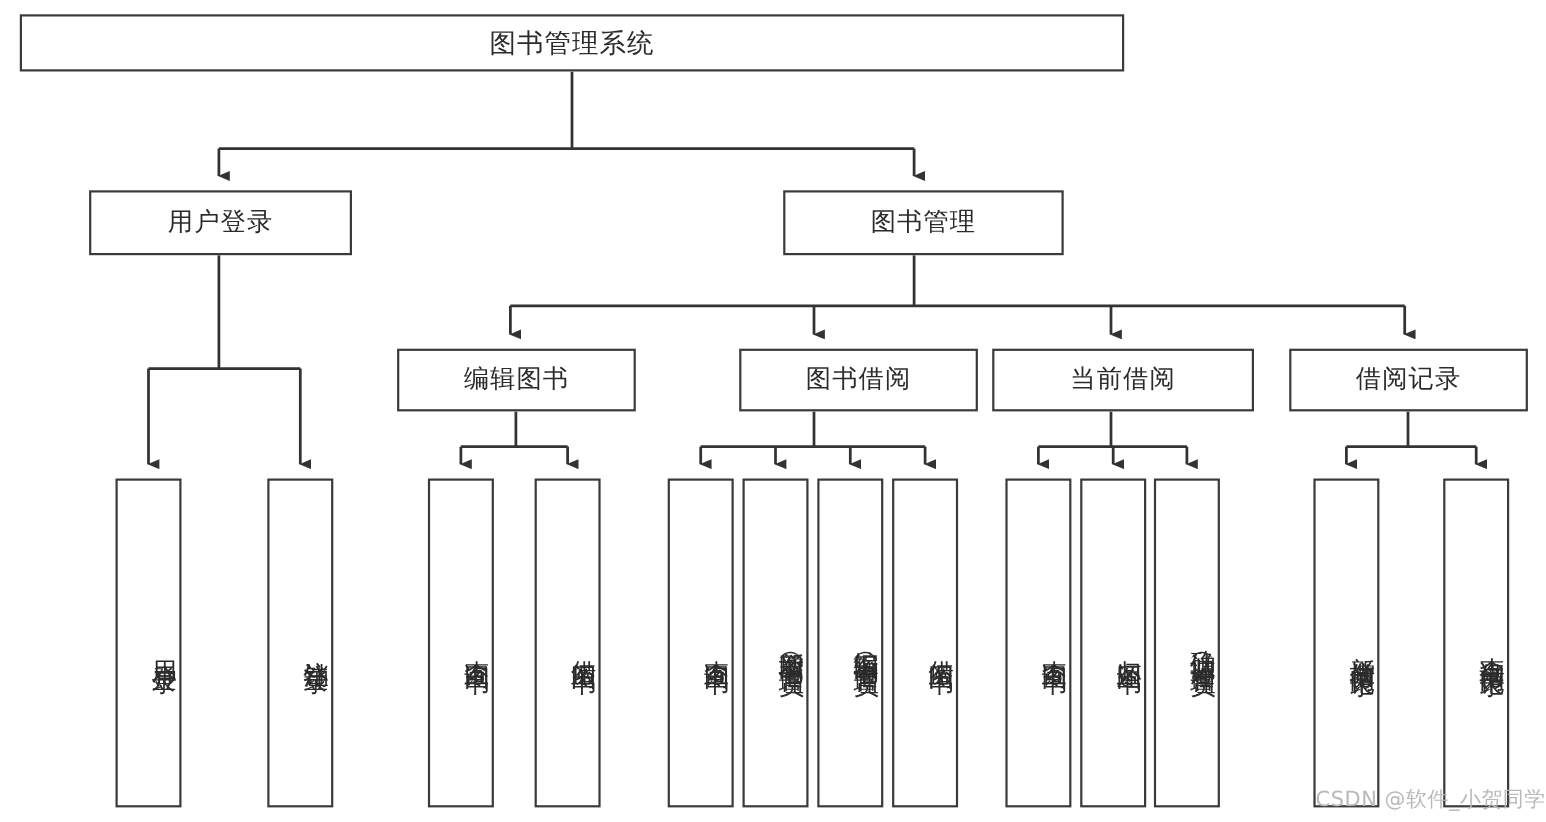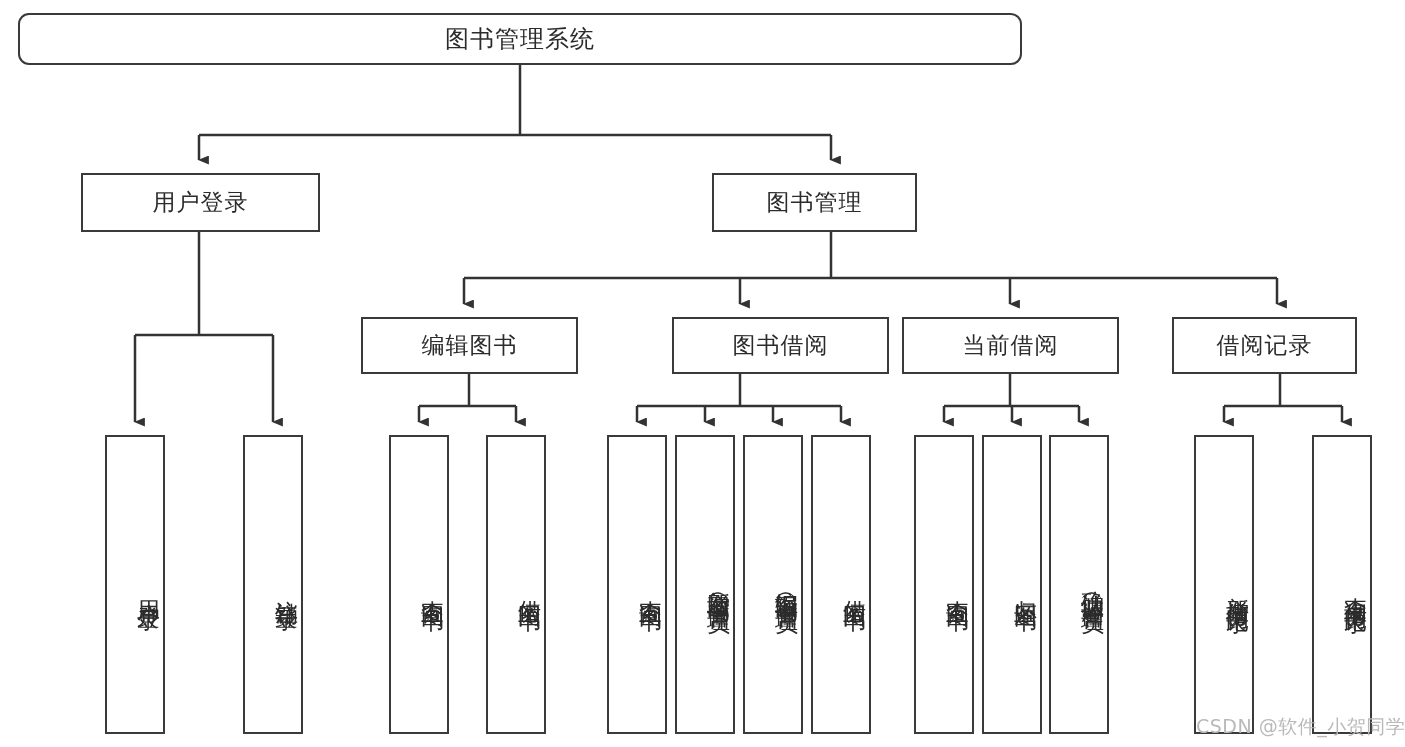--- a/index.html
+++ b/index.html
@@ -117,33 +117,33 @@
       <path d="M 1012 406 L 1012 422" marker-end="url(#arrow)"></path>
       <path d="M 1079 406 L 1079 422" marker-end="url(#arrow)"></path>
 
       <path d="M 1280 374 L 1280 406"></path>
       <path d="M 1224 406 L 1342 406"></path>
       <path d="M 1224 406 L 1224 422" marker-end="url(#arrow)"></path>
       <path d="M 1342 406 L 1342 422" marker-end="url(#arrow)"></path>
     </g>
   </svg>
 
-  <div class="node horiz root" style="left:18px; top:13px; width:1004px; height:52px;border-radius:11px;">图书管理系统</div>
+  <div class="node horiz root" style="left:18px; top:13px; width:1004px; height:52px;">图书管理系统</div>
 
   <div class="node horiz" style="left:81px; top:173px; width:239px; height:59px;">用户登录</div>
 
-  <div class="node horiz" style="left:712px; top:173px; width:205px; height:59px;">图书管理</div>
+  <div class="node horiz" style="left:712px; top:173px; width:255px; height:59px;">图书管理</div>
 
   <div class="node horiz" style="left:361px; top:317px; width:217px; height:57px;">编辑图书</div>
 
   <div class="node horiz" style="left:632px; top:317px; width:217px; height:57px;margin-left:40px;">图书借阅</div>
 
-  <div class="node horiz" style="left:902px; top:317px; width:217px; height:57px;">当前借阅</div>
+  <div class="node horiz" style="left:902px; top:317px; width:238px; height:57px;">当前借阅</div>
 
-  <div class="node horiz" style="left:1172px; top:317px; width:185px; height:57px;">借阅记录</div>
+  <div class="node horiz" style="left:1172px; top:317px; width:217px; height:57px;">借阅记录</div>
 
   <div class="node vert" style="left:105px; top:435px; width:60px; height:299px;">用户登录</div>
 
   <div class="node vert" style="left:243px; top:435px; width:60px; height:299px;">注销登录</div>
 
   <div class="node vert" style="left:389px; top:435px; width:60px; height:299px;">查询图书</div>
 
   <div class="node vert" style="left:486px; top:435px; width:60px; height:299px;">借阅图书</div>
 
   <div class="node vert" style="left:607px; top:435px; width:60px; height:299px;">查询图书</div>

